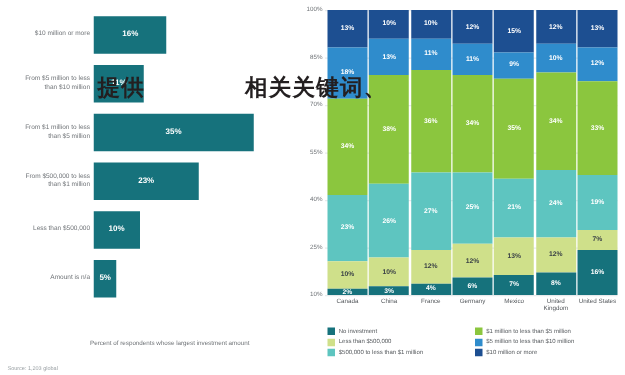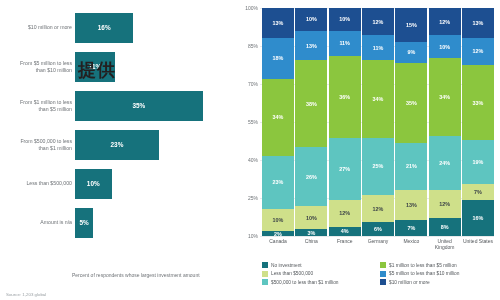--- a/index.html
+++ b/index.html
@@ -196,14 +196,15 @@
           <span class="lgt">$500,000 to less than $1 million</span>
         </div>
         <div class="lg">
           <span class="sw" style="background: rgb(29, 79, 145);"></span>
           <span class="lgt">$10 million or more</span>
         </div>
       </div>
   </div>
 
   <div class="ov ov1">提供</div>
+  <div class="ov ov2">相关关键词、</div>
 
 </div>
 
 </body></html>

